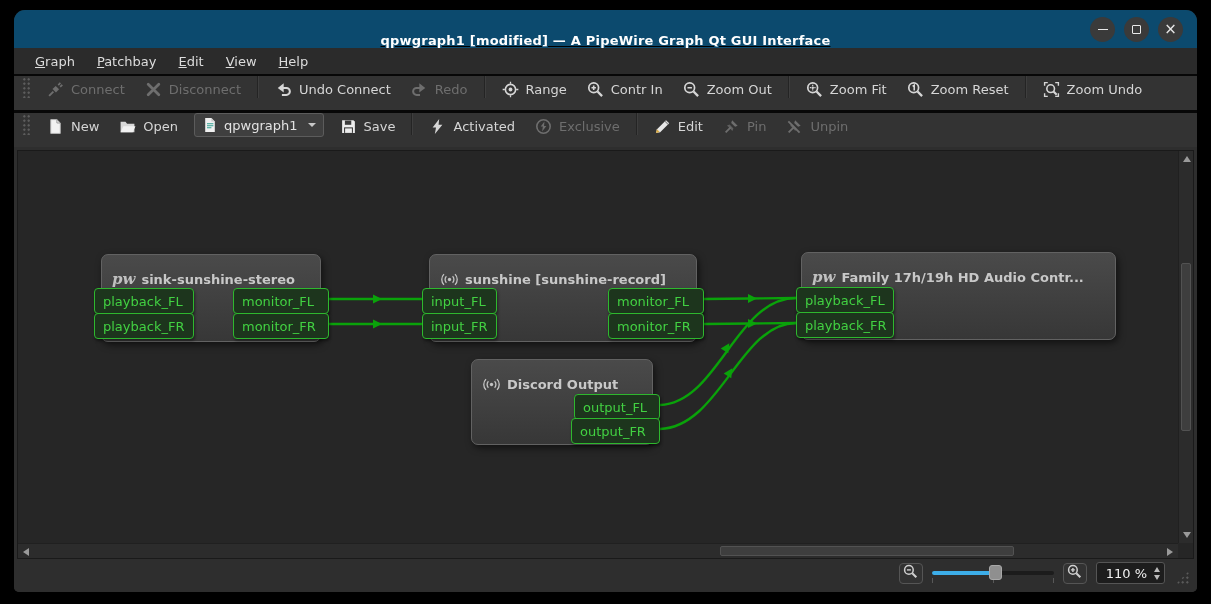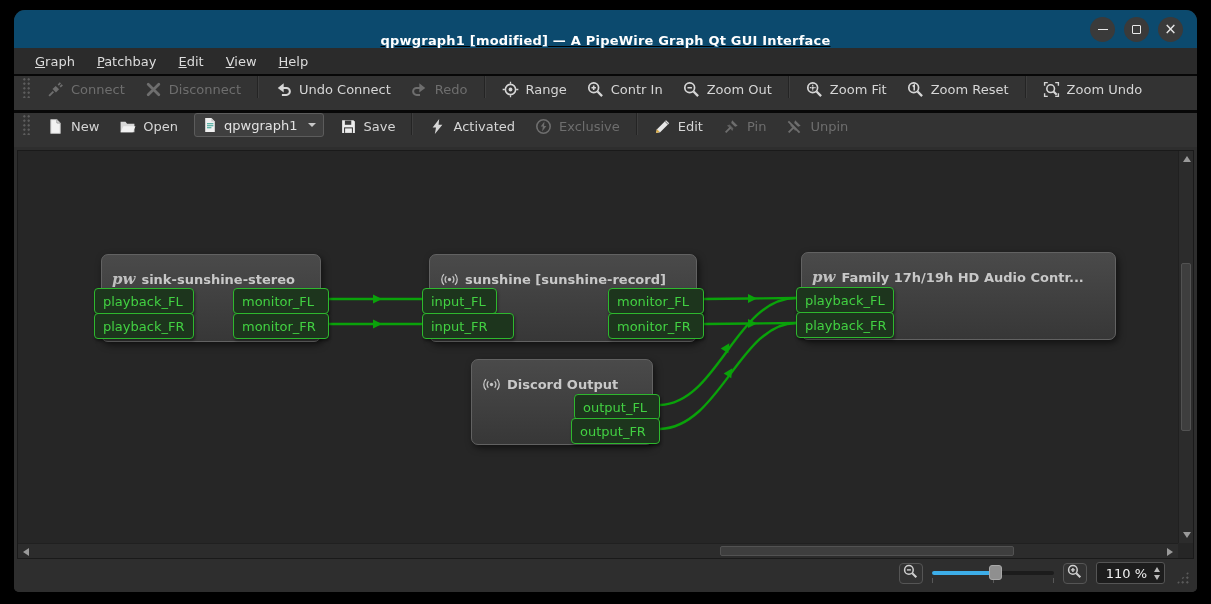--- a/index.html
+++ b/index.html
@@ -349,21 +349,21 @@
           <path d="M642 254 C700 252 718 147 778 147" fill="none" stroke="#0aa20a" stroke-width="2.4" stroke-linecap="round"></path>
           <polygon points="-1,-4.5 8,0 -1,4.5" fill="#0aa20a" transform="translate(707,199) rotate(-57)"></polygon>
           <path d="M642 278 C702 276 722 172 778 172" fill="none" stroke="#0aa20a" stroke-width="2.4" stroke-linecap="round"></path>
           <polygon points="-1,-4.5 8,0 -1,4.5" fill="#0aa20a" transform="translate(710,224) rotate(-57)"></polygon>
         </svg>
         <div class="port in" style="left: 76px; top: 137px; width: 100px; border-color: rgb(46, 184, 46); color: rgb(66, 209, 66);">playback_FL</div>
         <div class="port in" style="left: 76px; top: 162px; width: 100px; border-color: rgb(46, 184, 46); color: rgb(66, 209, 66);">playback_FR</div>
         <div class="port out" style="left: 215px; top: 137px; width: 96px; border-color: rgb(46, 184, 46); color: rgb(66, 209, 66);">monitor_FL</div>
         <div class="port out" style="left: 215px; top: 162px; width: 96px; border-color: rgb(46, 184, 46); color: rgb(66, 209, 66);">monitor_FR</div>
         <div class="port in" style="left: 404px; top: 137px; width: 75px; border-color: rgb(46, 184, 46); color: rgb(66, 209, 66);">input_FL</div>
-        <div class="port in" style="left: 404px; top: 162px; width: 92px; border-color: rgb(46, 184, 46); color: rgb(66, 209, 66);">input_FR</div>
+        <div class="port in" style="left: 404px; top: 162px; width: 75px; border-color: rgb(46, 184, 46); color: rgb(66, 209, 66);">input_FR</div>
         <div class="port out" style="left: 590px; top: 137px; width: 96px; border-color: rgb(46, 184, 46); color: rgb(66, 209, 66);">monitor_FL</div>
         <div class="port out" style="left: 590px; top: 162px; width: 96px; border-color: rgb(46, 184, 46); color: rgb(66, 209, 66);">monitor_FR</div>
         <div class="port in" style="left: 778px; top: 136px; width: 98px; border-color: rgb(46, 184, 46); color: rgb(66, 209, 66);">playback_FL</div>
         <div class="port in" style="left: 778px; top: 161px; width: 98px; border-color: rgb(46, 184, 46); color: rgb(66, 209, 66);">playback_FR</div>
         <div class="port out" style="left: 556px; top: 243px; width: 86px; border-color: rgb(46, 184, 46); color: rgb(66, 209, 66);">output_FL</div>
         <div class="port out" style="left: 553px; top: 267px; width: 89px; border-color: rgb(46, 184, 46); color: rgb(66, 209, 66);">output_FR</div>
       </div>
 
     <div class="scroll-v">
       <div class="sc-btn" style="top:0;left:0;">

